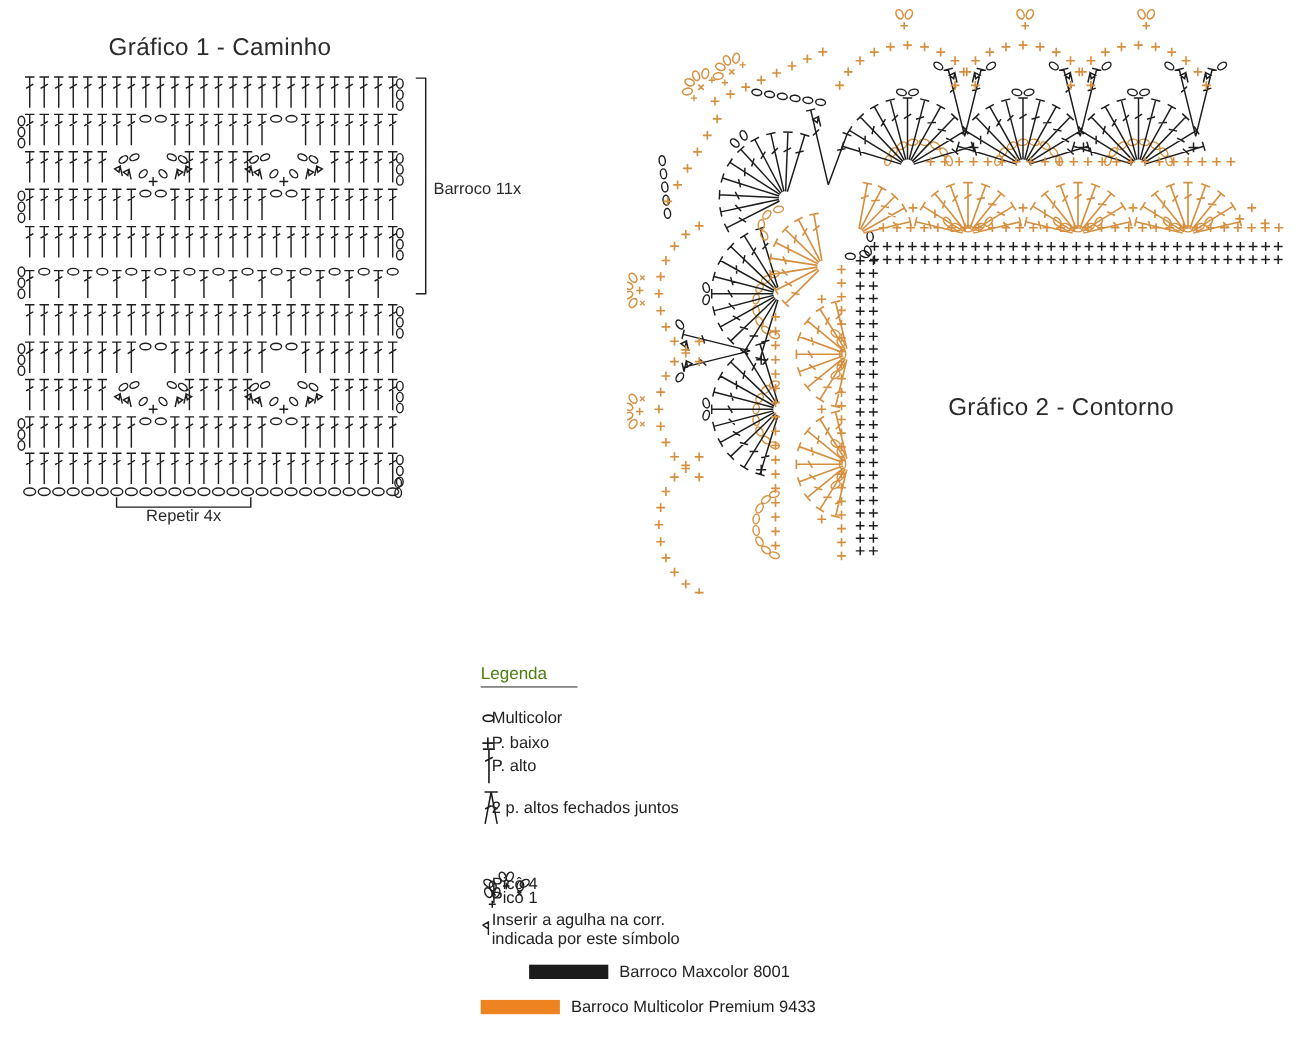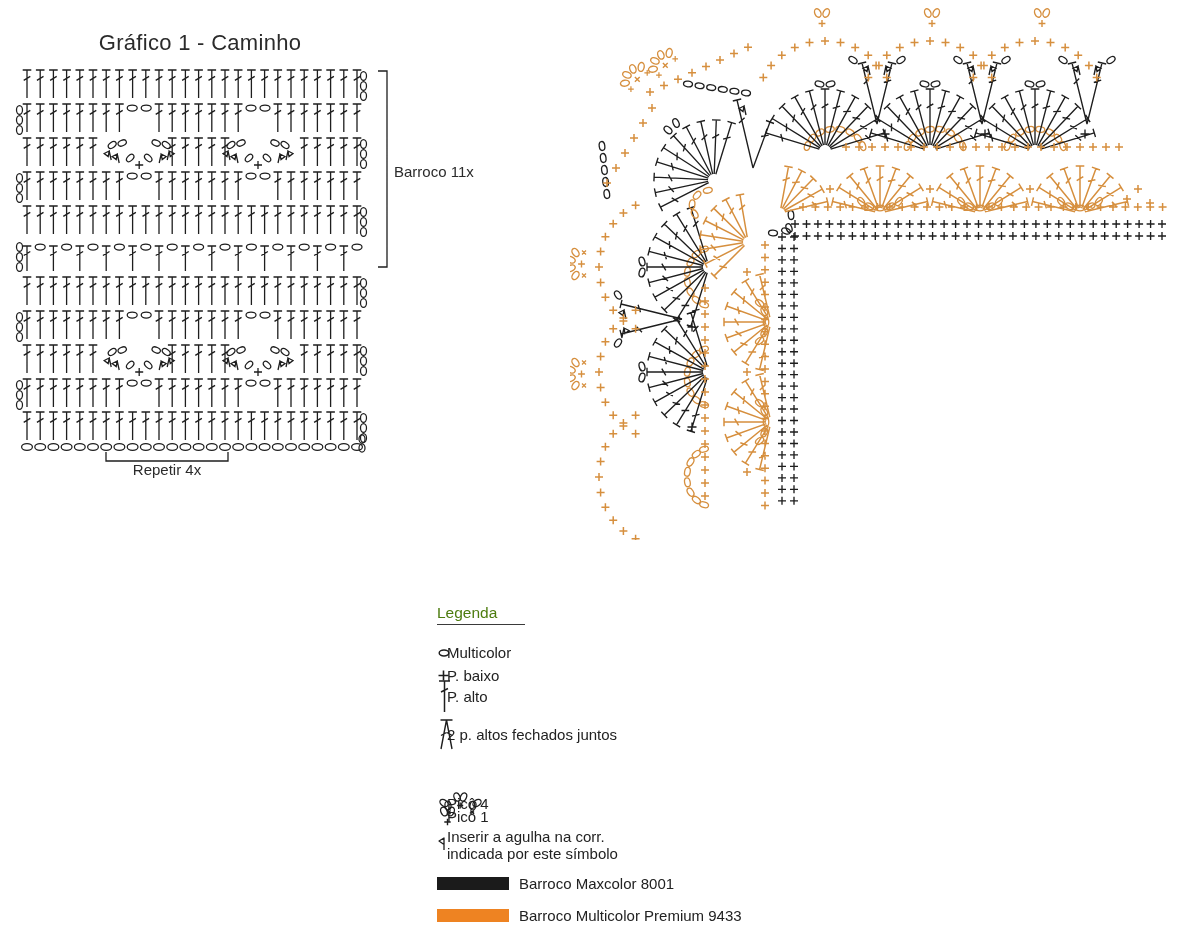--- a/index.html
+++ b/index.html
@@ -137,20 +137,21 @@
       <ellipse cx="357.0" cy="447.0" rx="5.4" ry="3.4" fill="none" stroke="#1e1e1e" stroke-width="1.25" transform="rotate(0.0 357.0 447.0)"></ellipse>
       <ellipse cx="362.0" cy="439.0" rx="3" ry="4.2" fill="none" stroke="#1e1e1e" stroke-width="1.25" transform="rotate(0.0 362.0 439.0)"></ellipse>
       <ellipse cx="362.0" cy="448.0" rx="3" ry="4.2" fill="none" stroke="#1e1e1e" stroke-width="1.25" transform="rotate(0.0 362.0 448.0)"></ellipse>
       <path d="M22.7,70.0L31.3,70.0M27.0,98.0L27.0,70.0M23.7,80.4L30.3,76.4M35.9,70.0L44.5,70.0M40.2,98.0L40.2,70.0M36.9,80.4L43.5,76.4M49.1,70.0L57.7,70.0M53.4,98.0L53.4,70.0M50.1,80.4L56.7,76.4M62.3,70.0L70.9,70.0M66.6,98.0L66.6,70.0M63.3,80.4L69.9,76.4M75.5,70.0L84.1,70.0M79.8,98.0L79.8,70.0M76.5,80.4L83.1,76.4M88.7,70.0L97.3,70.0M93.0,98.0L93.0,70.0M89.7,80.4L96.3,76.4M101.9,70.0L110.5,70.0M106.2,98.0L106.2,70.0M102.9,80.4L109.5,76.4M115.1,70.0L123.7,70.0M119.4,98.0L119.4,70.0M116.1,80.4L122.7,76.4M128.3,70.0L136.9,70.0M132.6,98.0L132.6,70.0M129.3,80.4L135.9,76.4M141.5,70.0L150.1,70.0M145.8,98.0L145.8,70.0M142.5,80.4L149.1,76.4M154.7,70.0L163.3,70.0M159.0,98.0L159.0,70.0M155.7,80.4L162.3,76.4M167.9,70.0L176.5,70.0M172.2,98.0L172.2,70.0M168.9,80.4L175.5,76.4M181.1,70.0L189.7,70.0M185.4,98.0L185.4,70.0M182.1,80.4L188.7,76.4M194.3,70.0L202.9,70.0M198.6,98.0L198.6,70.0M195.3,80.4L201.9,76.4M207.5,70.0L216.1,70.0M211.8,98.0L211.8,70.0M208.5,80.4L215.1,76.4M220.7,70.0L229.3,70.0M225.0,98.0L225.0,70.0M221.7,80.4L228.3,76.4M233.9,70.0L242.5,70.0M238.2,98.0L238.2,70.0M234.9,80.4L241.5,76.4M247.1,70.0L255.7,70.0M251.4,98.0L251.4,70.0M248.1,80.4L254.7,76.4M260.3,70.0L268.9,70.0M264.6,98.0L264.6,70.0M261.3,80.4L267.9,76.4M273.5,70.0L282.1,70.0M277.8,98.0L277.8,70.0M274.5,80.4L281.1,76.4M286.7,70.0L295.3,70.0M291.0,98.0L291.0,70.0M287.7,80.4L294.3,76.4M299.9,70.0L308.5,70.0M304.2,98.0L304.2,70.0M300.9,80.4L307.5,76.4M313.1,70.0L321.7,70.0M317.4,98.0L317.4,70.0M314.1,80.4L320.7,76.4M326.3,70.0L334.9,70.0M330.6,98.0L330.6,70.0M327.3,80.4L333.9,76.4M339.5,70.0L348.1,70.0M343.8,98.0L343.8,70.0M340.5,80.4L347.1,76.4M352.7,70.0L361.3,70.0M357.0,98.0L357.0,70.0M353.7,80.4L360.3,76.4M22.7,104.0L31.3,104.0M27.0,132.0L27.0,104.0M23.7,114.4L30.3,110.4M35.9,104.0L44.5,104.0M40.2,132.0L40.2,104.0M36.9,114.4L43.5,110.4M49.1,104.0L57.7,104.0M53.4,132.0L53.4,104.0M50.1,114.4L56.7,110.4M62.3,104.0L70.9,104.0M66.6,132.0L66.6,104.0M63.3,114.4L69.9,110.4M75.5,104.0L84.1,104.0M79.8,132.0L79.8,104.0M76.5,114.4L83.1,110.4M88.7,104.0L97.3,104.0M93.0,132.0L93.0,104.0M89.7,114.4L96.3,110.4M101.9,104.0L110.5,104.0M106.2,132.0L106.2,104.0M102.9,114.4L109.5,110.4M115.1,104.0L123.7,104.0M119.4,132.0L119.4,104.0M116.1,114.4L122.7,110.4M154.7,104.0L163.3,104.0M159.0,132.0L159.0,104.0M155.7,114.4L162.3,110.4M167.9,104.0L176.5,104.0M172.2,132.0L172.2,104.0M168.9,114.4L175.5,110.4M181.1,104.0L189.7,104.0M185.4,132.0L185.4,104.0M182.1,114.4L188.7,110.4M194.3,104.0L202.9,104.0M198.6,132.0L198.6,104.0M195.3,114.4L201.9,110.4M207.5,104.0L216.1,104.0M211.8,132.0L211.8,104.0M208.5,114.4L215.1,110.4M220.7,104.0L229.3,104.0M225.0,132.0L225.0,104.0M221.7,114.4L228.3,110.4M233.9,104.0L242.5,104.0M238.2,132.0L238.2,104.0M234.9,114.4L241.5,110.4M273.5,104.0L282.1,104.0M277.8,132.0L277.8,104.0M274.5,114.4L281.1,110.4M286.7,104.0L295.3,104.0M291.0,132.0L291.0,104.0M287.7,114.4L294.3,110.4M299.9,104.0L308.5,104.0M304.2,132.0L304.2,104.0M300.9,114.4L307.5,110.4M313.1,104.0L321.7,104.0M317.4,132.0L317.4,104.0M314.1,114.4L320.7,110.4M326.3,104.0L334.9,104.0M330.6,132.0L330.6,104.0M327.3,114.4L333.9,110.4M339.5,104.0L348.1,104.0M343.8,132.0L343.8,104.0M340.5,114.4L347.1,110.4M352.7,104.0L361.3,104.0M357.0,132.0L357.0,104.0M353.7,114.4L360.3,110.4M22.7,138.0L31.3,138.0M27.0,166.0L27.0,138.0M23.7,148.4L30.3,144.4M35.9,138.0L44.5,138.0M40.2,166.0L40.2,138.0M36.9,148.4L43.5,144.4M49.1,138.0L57.7,138.0M53.4,166.0L53.4,138.0M50.1,148.4L56.7,144.4M62.3,138.0L70.9,138.0M66.6,166.0L66.6,138.0M63.3,148.4L69.9,144.4M75.5,138.0L84.1,138.0M79.8,166.0L79.8,138.0M76.5,148.4L83.1,144.4M88.7,138.0L97.3,138.0M93.0,166.0L93.0,138.0M89.7,148.4L96.3,144.4M167.9,138.0L176.5,138.0M172.2,166.0L172.2,138.0M168.9,148.4L175.5,144.4M181.1,138.0L189.7,138.0M185.4,166.0L185.4,138.0M182.1,148.4L188.7,144.4M194.3,138.0L202.9,138.0M198.6,166.0L198.6,138.0M195.3,148.4L201.9,144.4M207.5,138.0L216.1,138.0M211.8,166.0L211.8,138.0M208.5,148.4L215.1,144.4M220.7,138.0L229.3,138.0M225.0,166.0L225.0,138.0M221.7,148.4L228.3,144.4M299.9,138.0L308.5,138.0M304.2,166.0L304.2,138.0M300.9,148.4L307.5,144.4M313.1,138.0L321.7,138.0M317.4,166.0L317.4,138.0M314.1,148.4L320.7,144.4M326.3,138.0L334.9,138.0M330.6,166.0L330.6,138.0M327.3,148.4L333.9,144.4M339.5,138.0L348.1,138.0M343.8,166.0L343.8,138.0M340.5,148.4L347.1,144.4M352.7,138.0L361.3,138.0M357.0,166.0L357.0,138.0M353.7,148.4L360.3,144.4M135.2,165.0H143.2M139.2,161.0V169.0M109.2,151.0l2,9M109.2,151.0l-5,2.5l4,3zM117.2,154.0l2,9M117.2,154.0l-5,2.5l4,3zM161.2,154.0l-2,9M161.2,154.0l5,2.5l-4,3zM169.2,151.0l-2,9M169.2,151.0l5,2.5l-4,3zM254.0,165.0H262.0M258.0,161.0V169.0M228.0,151.0l2,9M228.0,151.0l-5,2.5l4,3zM236.0,154.0l2,9M236.0,154.0l-5,2.5l4,3zM280.0,154.0l-2,9M280.0,154.0l5,2.5l-4,3zM288.0,151.0l-2,9M288.0,151.0l5,2.5l-4,3zM22.7,172.0L31.3,172.0M27.0,200.0L27.0,172.0M23.7,182.4L30.3,178.4M35.9,172.0L44.5,172.0M40.2,200.0L40.2,172.0M36.9,182.4L43.5,178.4M49.1,172.0L57.7,172.0M53.4,200.0L53.4,172.0M50.1,182.4L56.7,178.4M62.3,172.0L70.9,172.0M66.6,200.0L66.6,172.0M63.3,182.4L69.9,178.4M75.5,172.0L84.1,172.0M79.8,200.0L79.8,172.0M76.5,182.4L83.1,178.4M88.7,172.0L97.3,172.0M93.0,200.0L93.0,172.0M89.7,182.4L96.3,178.4M101.9,172.0L110.5,172.0M106.2,200.0L106.2,172.0M102.9,182.4L109.5,178.4M115.1,172.0L123.7,172.0M119.4,200.0L119.4,172.0M116.1,182.4L122.7,178.4M154.7,172.0L163.3,172.0M159.0,200.0L159.0,172.0M155.7,182.4L162.3,178.4M167.9,172.0L176.5,172.0M172.2,200.0L172.2,172.0M168.9,182.4L175.5,178.4M181.1,172.0L189.7,172.0M185.4,200.0L185.4,172.0M182.1,182.4L188.7,178.4M194.3,172.0L202.9,172.0M198.6,200.0L198.6,172.0M195.3,182.4L201.9,178.4M207.5,172.0L216.1,172.0M211.8,200.0L211.8,172.0M208.5,182.4L215.1,178.4M220.7,172.0L229.3,172.0M225.0,200.0L225.0,172.0M221.7,182.4L228.3,178.4M233.9,172.0L242.5,172.0M238.2,200.0L238.2,172.0M234.9,182.4L241.5,178.4M273.5,172.0L282.1,172.0M277.8,200.0L277.8,172.0M274.5,182.4L281.1,178.4M286.7,172.0L295.3,172.0M291.0,200.0L291.0,172.0M287.7,182.4L294.3,178.4M299.9,172.0L308.5,172.0M304.2,200.0L304.2,172.0M300.9,182.4L307.5,178.4M313.1,172.0L321.7,172.0M317.4,200.0L317.4,172.0M314.1,182.4L320.7,178.4M326.3,172.0L334.9,172.0M330.6,200.0L330.6,172.0M327.3,182.4L333.9,178.4M339.5,172.0L348.1,172.0M343.8,200.0L343.8,172.0M340.5,182.4L347.1,178.4M352.7,172.0L361.3,172.0M357.0,200.0L357.0,172.0M353.7,182.4L360.3,178.4M22.7,206.0L31.3,206.0M27.0,234.0L27.0,206.0M23.7,216.4L30.3,212.4M35.9,206.0L44.5,206.0M40.2,234.0L40.2,206.0M36.9,216.4L43.5,212.4M49.1,206.0L57.7,206.0M53.4,234.0L53.4,206.0M50.1,216.4L56.7,212.4M62.3,206.0L70.9,206.0M66.6,234.0L66.6,206.0M63.3,216.4L69.9,212.4M75.5,206.0L84.1,206.0M79.8,234.0L79.8,206.0M76.5,216.4L83.1,212.4M88.7,206.0L97.3,206.0M93.0,234.0L93.0,206.0M89.7,216.4L96.3,212.4M101.9,206.0L110.5,206.0M106.2,234.0L106.2,206.0M102.9,216.4L109.5,212.4M115.1,206.0L123.7,206.0M119.4,234.0L119.4,206.0M116.1,216.4L122.7,212.4M128.3,206.0L136.9,206.0M132.6,234.0L132.6,206.0M129.3,216.4L135.9,212.4M141.5,206.0L150.1,206.0M145.8,234.0L145.8,206.0M142.5,216.4L149.1,212.4M154.7,206.0L163.3,206.0M159.0,234.0L159.0,206.0M155.7,216.4L162.3,212.4M167.9,206.0L176.5,206.0M172.2,234.0L172.2,206.0M168.9,216.4L175.5,212.4M181.1,206.0L189.7,206.0M185.4,234.0L185.4,206.0M182.1,216.4L188.7,212.4M194.3,206.0L202.9,206.0M198.6,234.0L198.6,206.0M195.3,216.4L201.9,212.4M207.5,206.0L216.1,206.0M211.8,234.0L211.8,206.0M208.5,216.4L215.1,212.4M220.7,206.0L229.3,206.0M225.0,234.0L225.0,206.0M221.7,216.4L228.3,212.4M233.9,206.0L242.5,206.0M238.2,234.0L238.2,206.0M234.9,216.4L241.5,212.4M247.1,206.0L255.7,206.0M251.4,234.0L251.4,206.0M248.1,216.4L254.7,212.4M260.3,206.0L268.9,206.0M264.6,234.0L264.6,206.0M261.3,216.4L267.9,212.4M273.5,206.0L282.1,206.0M277.8,234.0L277.8,206.0M274.5,216.4L281.1,212.4M286.7,206.0L295.3,206.0M291.0,234.0L291.0,206.0M287.7,216.4L294.3,212.4M299.9,206.0L308.5,206.0M304.2,234.0L304.2,206.0M300.9,216.4L307.5,212.4M313.1,206.0L321.7,206.0M317.4,234.0L317.4,206.0M314.1,216.4L320.7,212.4M326.3,206.0L334.9,206.0M330.6,234.0L330.6,206.0M327.3,216.4L333.9,212.4M339.5,206.0L348.1,206.0M343.8,234.0L343.8,206.0M340.5,216.4L347.1,212.4M352.7,206.0L361.3,206.0M357.0,234.0L357.0,206.0M353.7,216.4L360.3,212.4M22.7,246.0L31.3,246.0M27.0,271.0L27.0,246.0M23.7,255.5L30.3,251.5M49.1,246.0L57.7,246.0M53.4,271.0L53.4,246.0M50.1,255.5L56.7,251.5M75.5,246.0L84.1,246.0M79.8,271.0L79.8,246.0M76.5,255.5L83.1,251.5M101.9,246.0L110.5,246.0M106.2,271.0L106.2,246.0M102.9,255.5L109.5,251.5M128.3,246.0L136.9,246.0M132.6,271.0L132.6,246.0M129.3,255.5L135.9,251.5M154.7,246.0L163.3,246.0M159.0,271.0L159.0,246.0M155.7,255.5L162.3,251.5M181.1,246.0L189.7,246.0M185.4,271.0L185.4,246.0M182.1,255.5L188.7,251.5M207.5,246.0L216.1,246.0M211.8,271.0L211.8,246.0M208.5,255.5L215.1,251.5M233.9,246.0L242.5,246.0M238.2,271.0L238.2,246.0M234.9,255.5L241.5,251.5M260.3,246.0L268.9,246.0M264.6,271.0L264.6,246.0M261.3,255.5L267.9,251.5M286.7,246.0L295.3,246.0M291.0,271.0L291.0,246.0M287.7,255.5L294.3,251.5M313.1,246.0L321.7,246.0M317.4,271.0L317.4,246.0M314.1,255.5L320.7,251.5M339.5,246.0L348.1,246.0M343.8,271.0L343.8,246.0M340.5,255.5L347.1,251.5M22.7,277.0L31.3,277.0M27.0,305.0L27.0,277.0M23.7,287.4L30.3,283.4M35.9,277.0L44.5,277.0M40.2,305.0L40.2,277.0M36.9,287.4L43.5,283.4M49.1,277.0L57.7,277.0M53.4,305.0L53.4,277.0M50.1,287.4L56.7,283.4M62.3,277.0L70.9,277.0M66.6,305.0L66.6,277.0M63.3,287.4L69.9,283.4M75.5,277.0L84.1,277.0M79.8,305.0L79.8,277.0M76.5,287.4L83.1,283.4M88.7,277.0L97.3,277.0M93.0,305.0L93.0,277.0M89.7,287.4L96.3,283.4M101.9,277.0L110.5,277.0M106.2,305.0L106.2,277.0M102.9,287.4L109.5,283.4M115.1,277.0L123.7,277.0M119.4,305.0L119.4,277.0M116.1,287.4L122.7,283.4M128.3,277.0L136.9,277.0M132.6,305.0L132.6,277.0M129.3,287.4L135.9,283.4M141.5,277.0L150.1,277.0M145.8,305.0L145.8,277.0M142.5,287.4L149.1,283.4M154.7,277.0L163.3,277.0M159.0,305.0L159.0,277.0M155.7,287.4L162.3,283.4M167.9,277.0L176.5,277.0M172.2,305.0L172.2,277.0M168.9,287.4L175.5,283.4M181.1,277.0L189.7,277.0M185.4,305.0L185.4,277.0M182.1,287.4L188.7,283.4M194.3,277.0L202.9,277.0M198.6,305.0L198.6,277.0M195.3,287.4L201.9,283.4M207.5,277.0L216.1,277.0M211.8,305.0L211.8,277.0M208.5,287.4L215.1,283.4M220.7,277.0L229.3,277.0M225.0,305.0L225.0,277.0M221.7,287.4L228.3,283.4M233.9,277.0L242.5,277.0M238.2,305.0L238.2,277.0M234.9,287.4L241.5,283.4M247.1,277.0L255.7,277.0M251.4,305.0L251.4,277.0M248.1,287.4L254.7,283.4M260.3,277.0L268.9,277.0M264.6,305.0L264.6,277.0M261.3,287.4L267.9,283.4M273.5,277.0L282.1,277.0M277.8,305.0L277.8,277.0M274.5,287.4L281.1,283.4M286.7,277.0L295.3,277.0M291.0,305.0L291.0,277.0M287.7,287.4L294.3,283.4M299.9,277.0L308.5,277.0M304.2,305.0L304.2,277.0M300.9,287.4L307.5,283.4M313.1,277.0L321.7,277.0M317.4,305.0L317.4,277.0M314.1,287.4L320.7,283.4M326.3,277.0L334.9,277.0M330.6,305.0L330.6,277.0M327.3,287.4L333.9,283.4M339.5,277.0L348.1,277.0M343.8,305.0L343.8,277.0M340.5,287.4L347.1,283.4M352.7,277.0L361.3,277.0M357.0,305.0L357.0,277.0M353.7,287.4L360.3,283.4M22.7,311.0L31.3,311.0M27.0,339.0L27.0,311.0M23.7,321.4L30.3,317.4M35.9,311.0L44.5,311.0M40.2,339.0L40.2,311.0M36.9,321.4L43.5,317.4M49.1,311.0L57.7,311.0M53.4,339.0L53.4,311.0M50.1,321.4L56.7,317.4M62.3,311.0L70.9,311.0M66.6,339.0L66.6,311.0M63.3,321.4L69.9,317.4M75.5,311.0L84.1,311.0M79.8,339.0L79.8,311.0M76.5,321.4L83.1,317.4M88.7,311.0L97.3,311.0M93.0,339.0L93.0,311.0M89.7,321.4L96.3,317.4M101.9,311.0L110.5,311.0M106.2,339.0L106.2,311.0M102.9,321.4L109.5,317.4M115.1,311.0L123.7,311.0M119.4,339.0L119.4,311.0M116.1,321.4L122.7,317.4M154.7,311.0L163.3,311.0M159.0,339.0L159.0,311.0M155.7,321.4L162.3,317.4M167.9,311.0L176.5,311.0M172.2,339.0L172.2,311.0M168.9,321.4L175.5,317.4M181.1,311.0L189.7,311.0M185.4,339.0L185.4,311.0M182.1,321.4L188.7,317.4M194.3,311.0L202.9,311.0M198.6,339.0L198.6,311.0M195.3,321.4L201.9,317.4M207.5,311.0L216.1,311.0M211.8,339.0L211.8,311.0M208.5,321.4L215.1,317.4M220.7,311.0L229.3,311.0M225.0,339.0L225.0,311.0M221.7,321.4L228.3,317.4M233.9,311.0L242.5,311.0M238.2,339.0L238.2,311.0M234.9,321.4L241.5,317.4M273.5,311.0L282.1,311.0M277.8,339.0L277.8,311.0M274.5,321.4L281.1,317.4M286.7,311.0L295.3,311.0M291.0,339.0L291.0,311.0M287.7,321.4L294.3,317.4M299.9,311.0L308.5,311.0M304.2,339.0L304.2,311.0M300.9,321.4L307.5,317.4M313.1,311.0L321.7,311.0M317.4,339.0L317.4,311.0M314.1,321.4L320.7,317.4M326.3,311.0L334.9,311.0M330.6,339.0L330.6,311.0M327.3,321.4L333.9,317.4M339.5,311.0L348.1,311.0M343.8,339.0L343.8,311.0M340.5,321.4L347.1,317.4M352.7,311.0L361.3,311.0M357.0,339.0L357.0,311.0M353.7,321.4L360.3,317.4M22.7,345.0L31.3,345.0M27.0,373.0L27.0,345.0M23.7,355.4L30.3,351.4M35.9,345.0L44.5,345.0M40.2,373.0L40.2,345.0M36.9,355.4L43.5,351.4M49.1,345.0L57.7,345.0M53.4,373.0L53.4,345.0M50.1,355.4L56.7,351.4M62.3,345.0L70.9,345.0M66.6,373.0L66.6,345.0M63.3,355.4L69.9,351.4M75.5,345.0L84.1,345.0M79.8,373.0L79.8,345.0M76.5,355.4L83.1,351.4M88.7,345.0L97.3,345.0M93.0,373.0L93.0,345.0M89.7,355.4L96.3,351.4M167.9,345.0L176.5,345.0M172.2,373.0L172.2,345.0M168.9,355.4L175.5,351.4M181.1,345.0L189.7,345.0M185.4,373.0L185.4,345.0M182.1,355.4L188.7,351.4M194.3,345.0L202.9,345.0M198.6,373.0L198.6,345.0M195.3,355.4L201.9,351.4M207.5,345.0L216.1,345.0M211.8,373.0L211.8,345.0M208.5,355.4L215.1,351.4M220.7,345.0L229.3,345.0M225.0,373.0L225.0,345.0M221.7,355.4L228.3,351.4M299.9,345.0L308.5,345.0M304.2,373.0L304.2,345.0M300.9,355.4L307.5,351.4M313.1,345.0L321.7,345.0M317.4,373.0L317.4,345.0M314.1,355.4L320.7,351.4M326.3,345.0L334.9,345.0M330.6,373.0L330.6,345.0M327.3,355.4L333.9,351.4M339.5,345.0L348.1,345.0M343.8,373.0L343.8,345.0M340.5,355.4L347.1,351.4M352.7,345.0L361.3,345.0M357.0,373.0L357.0,345.0M353.7,355.4L360.3,351.4M135.2,372.0H143.2M139.2,368.0V376.0M109.2,358.0l2,9M109.2,358.0l-5,2.5l4,3zM117.2,361.0l2,9M117.2,361.0l-5,2.5l4,3zM161.2,361.0l-2,9M161.2,361.0l5,2.5l-4,3zM169.2,358.0l-2,9M169.2,358.0l5,2.5l-4,3zM254.0,372.0H262.0M258.0,368.0V376.0M228.0,358.0l2,9M228.0,358.0l-5,2.5l4,3zM236.0,361.0l2,9M236.0,361.0l-5,2.5l4,3zM280.0,361.0l-2,9M280.0,361.0l5,2.5l-4,3zM288.0,358.0l-2,9M288.0,358.0l5,2.5l-4,3zM22.7,379.0L31.3,379.0M27.0,407.0L27.0,379.0M23.7,389.4L30.3,385.4M35.9,379.0L44.5,379.0M40.2,407.0L40.2,379.0M36.9,389.4L43.5,385.4M49.1,379.0L57.7,379.0M53.4,407.0L53.4,379.0M50.1,389.4L56.7,385.4M62.3,379.0L70.9,379.0M66.6,407.0L66.6,379.0M63.3,389.4L69.9,385.4M75.5,379.0L84.1,379.0M79.8,407.0L79.8,379.0M76.5,389.4L83.1,385.4M88.7,379.0L97.3,379.0M93.0,407.0L93.0,379.0M89.7,389.4L96.3,385.4M101.9,379.0L110.5,379.0M106.2,407.0L106.2,379.0M102.9,389.4L109.5,385.4M115.1,379.0L123.7,379.0M119.4,407.0L119.4,379.0M116.1,389.4L122.7,385.4M154.7,379.0L163.3,379.0M159.0,407.0L159.0,379.0M155.7,389.4L162.3,385.4M167.9,379.0L176.5,379.0M172.2,407.0L172.2,379.0M168.9,389.4L175.5,385.4M181.1,379.0L189.7,379.0M185.4,407.0L185.4,379.0M182.1,389.4L188.7,385.4M194.3,379.0L202.9,379.0M198.6,407.0L198.6,379.0M195.3,389.4L201.9,385.4M207.5,379.0L216.1,379.0M211.8,407.0L211.8,379.0M208.5,389.4L215.1,385.4M220.7,379.0L229.3,379.0M225.0,407.0L225.0,379.0M221.7,389.4L228.3,385.4M233.9,379.0L242.5,379.0M238.2,407.0L238.2,379.0M234.9,389.4L241.5,385.4M273.5,379.0L282.1,379.0M277.8,407.0L277.8,379.0M274.5,389.4L281.1,385.4M286.7,379.0L295.3,379.0M291.0,407.0L291.0,379.0M287.7,389.4L294.3,385.4M299.9,379.0L308.5,379.0M304.2,407.0L304.2,379.0M300.9,389.4L307.5,385.4M313.1,379.0L321.7,379.0M317.4,407.0L317.4,379.0M314.1,389.4L320.7,385.4M326.3,379.0L334.9,379.0M330.6,407.0L330.6,379.0M327.3,389.4L333.9,385.4M339.5,379.0L348.1,379.0M343.8,407.0L343.8,379.0M340.5,389.4L347.1,385.4M352.7,379.0L361.3,379.0M357.0,407.0L357.0,379.0M353.7,389.4L360.3,385.4M22.7,412.0L31.3,412.0M27.0,440.0L27.0,412.0M23.7,422.4L30.3,418.4M35.9,412.0L44.5,412.0M40.2,440.0L40.2,412.0M36.9,422.4L43.5,418.4M49.1,412.0L57.7,412.0M53.4,440.0L53.4,412.0M50.1,422.4L56.7,418.4M62.3,412.0L70.9,412.0M66.6,440.0L66.6,412.0M63.3,422.4L69.9,418.4M75.5,412.0L84.1,412.0M79.8,440.0L79.8,412.0M76.5,422.4L83.1,418.4M88.7,412.0L97.3,412.0M93.0,440.0L93.0,412.0M89.7,422.4L96.3,418.4M101.9,412.0L110.5,412.0M106.2,440.0L106.2,412.0M102.9,422.4L109.5,418.4M115.1,412.0L123.7,412.0M119.4,440.0L119.4,412.0M116.1,422.4L122.7,418.4M128.3,412.0L136.9,412.0M132.6,440.0L132.6,412.0M129.3,422.4L135.9,418.4M141.5,412.0L150.1,412.0M145.8,440.0L145.8,412.0M142.5,422.4L149.1,418.4M154.7,412.0L163.3,412.0M159.0,440.0L159.0,412.0M155.7,422.4L162.3,418.4M167.9,412.0L176.5,412.0M172.2,440.0L172.2,412.0M168.9,422.4L175.5,418.4M181.1,412.0L189.7,412.0M185.4,440.0L185.4,412.0M182.1,422.4L188.7,418.4M194.3,412.0L202.9,412.0M198.6,440.0L198.6,412.0M195.3,422.4L201.9,418.4M207.5,412.0L216.1,412.0M211.8,440.0L211.8,412.0M208.5,422.4L215.1,418.4M220.7,412.0L229.3,412.0M225.0,440.0L225.0,412.0M221.7,422.4L228.3,418.4M233.9,412.0L242.5,412.0M238.2,440.0L238.2,412.0M234.9,422.4L241.5,418.4M247.1,412.0L255.7,412.0M251.4,440.0L251.4,412.0M248.1,422.4L254.7,418.4M260.3,412.0L268.9,412.0M264.6,440.0L264.6,412.0M261.3,422.4L267.9,418.4M273.5,412.0L282.1,412.0M277.8,440.0L277.8,412.0M274.5,422.4L281.1,418.4M286.7,412.0L295.3,412.0M291.0,440.0L291.0,412.0M287.7,422.4L294.3,418.4M299.9,412.0L308.5,412.0M304.2,440.0L304.2,412.0M300.9,422.4L307.5,418.4M313.1,412.0L321.7,412.0M317.4,440.0L317.4,412.0M314.1,422.4L320.7,418.4M326.3,412.0L334.9,412.0M330.6,440.0L330.6,412.0M327.3,422.4L333.9,418.4M339.5,412.0L348.1,412.0M343.8,440.0L343.8,412.0M340.5,422.4L347.1,418.4M352.7,412.0L361.3,412.0M357.0,440.0L357.0,412.0M353.7,422.4L360.3,418.4M378,71H387V267H378M106,452V461H228V452" stroke="#1e1e1e" fill="none" stroke-width="1.3"></path>
     </svg>
 
   <div class="lbl" style="left:394px;top:163px">Barroco 11x</div>
 
   <div class="lbl" style="left:107px;top:461px;width:120px;text-align:center">Repetir 4x</div>
 
+  <div class="title" style="left:862px;top:357px">Gráfico 2 - Contorno</div>
 
   <svg id="c2" width="620" height="540" viewBox="570 0 620 540" style="left:570px;top:0">
       <ellipse cx="791.0" cy="215.0" rx="4.5" ry="2.8" fill="none" stroke="#1e1e1e" stroke-width="1.3" transform="rotate(85.0 791.0 215.0)"></ellipse>
       <ellipse cx="789.0" cy="228.0" rx="4.5" ry="2.8" fill="none" stroke="#1e1e1e" stroke-width="1.3" transform="rotate(70.0 789.0 228.0)"></ellipse>
       <ellipse cx="898.8" cy="201.6" rx="4.5" ry="2.8" fill="none" stroke="#D68F3E" stroke-width="1.3" transform="rotate(125.0 898.8 201.6)"></ellipse>
       <ellipse cx="890.6" cy="206.3" rx="4.5" ry="2.8" fill="none" stroke="#D68F3E" stroke-width="1.3" transform="rotate(152.5 890.6 206.3)"></ellipse>
       <ellipse cx="880.0" cy="208.0" rx="4.5" ry="2.8" fill="none" stroke="#D68F3E" stroke-width="1.3" transform="rotate(180.0 880.0 208.0)"></ellipse>
       <ellipse cx="869.4" cy="206.3" rx="4.5" ry="2.8" fill="none" stroke="#D68F3E" stroke-width="1.3" transform="rotate(207.5 869.4 206.3)"></ellipse>
       <ellipse cx="861.2" cy="201.6" rx="4.5" ry="2.8" fill="none" stroke="#D68F3E" stroke-width="1.3" transform="rotate(235.0 861.2 201.6)"></ellipse>
       <ellipse cx="998.8" cy="201.6" rx="4.5" ry="2.8" fill="none" stroke="#D68F3E" stroke-width="1.3" transform="rotate(125.0 998.8 201.6)"></ellipse>
@@ -379,21 +380,21 @@
           <span class="ll"><span>Picô 4</span></span>
         </div>
         <div class="li" style="top: 224px;">
           <span class="sym">
             <svg width="13" height="18" viewBox="0 0 13 18">
               <path d="M7,2V14M7,2L2,5L7,8.5Z" stroke="#1e1e1e" stroke-width="1.3" fill="none" stroke-linejoin="round"></path>
             </svg>
           </span>
           <span class="ll"><span>Inserir a agulha na corr.</span><br><span>indicada por este símbolo</span></span>
         </div>
-        <div class="li" style="top: 271px;">
+        <div class="li" style="top: 271px; margin-left: 44px;">
           <span class="sym">
             <span class="swatch" style="background: rgb(27, 27, 27);"></span>
           </span>
           <span class="ll"><span>Barroco Maxcolor 8001</span></span>
         </div>
         <div class="li" style="top: 303px; text-align: center;">
           <span class="sym">
             <span class="swatch" style="background: rgb(238, 131, 34);"></span>
           </span>
           <span class="ll"><span>Barroco Multicolor Premium 9433</span></span>

